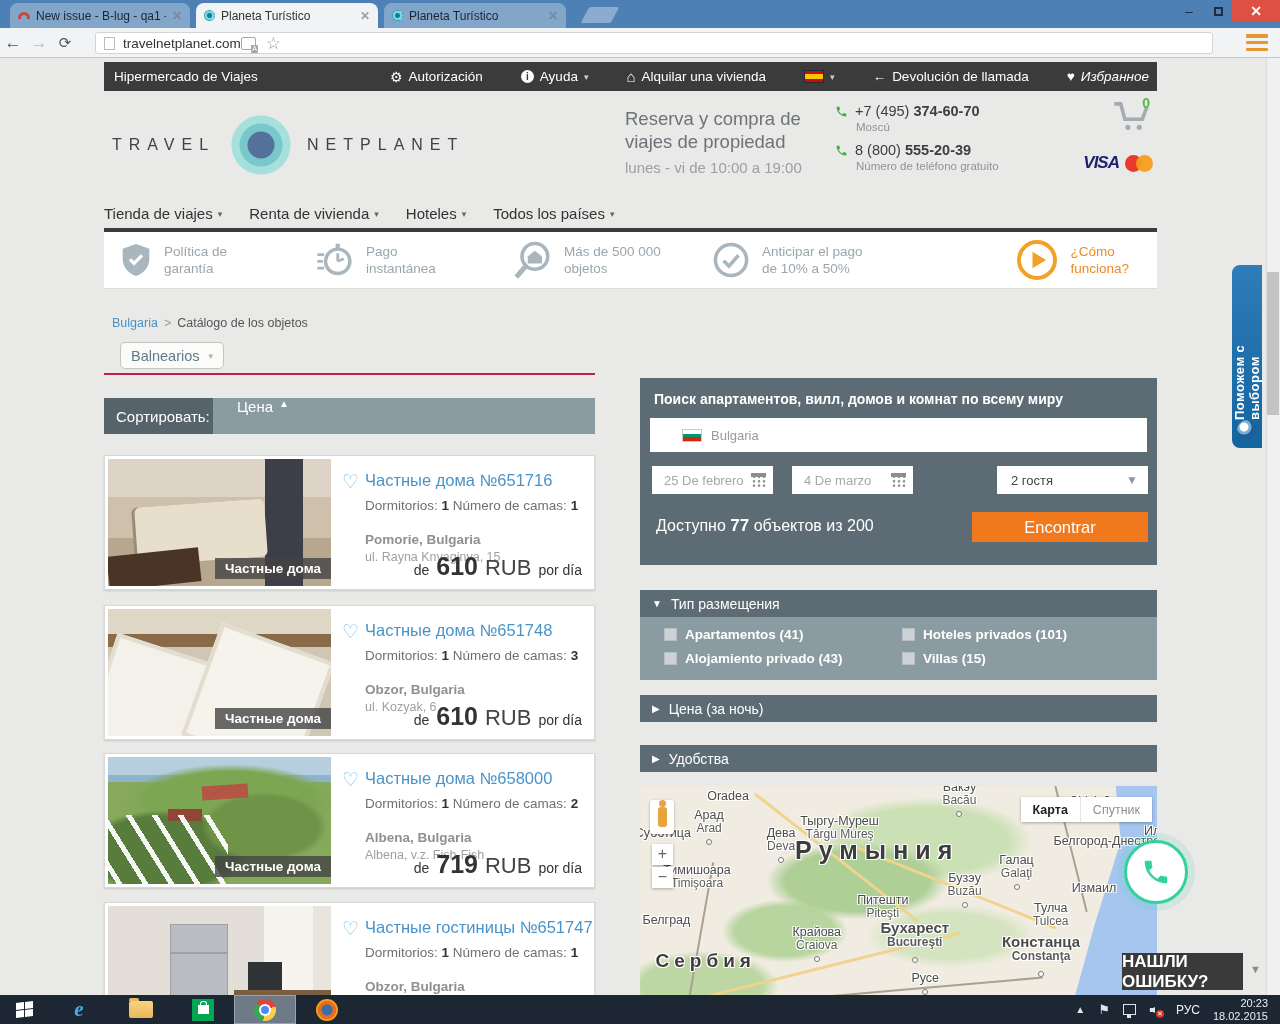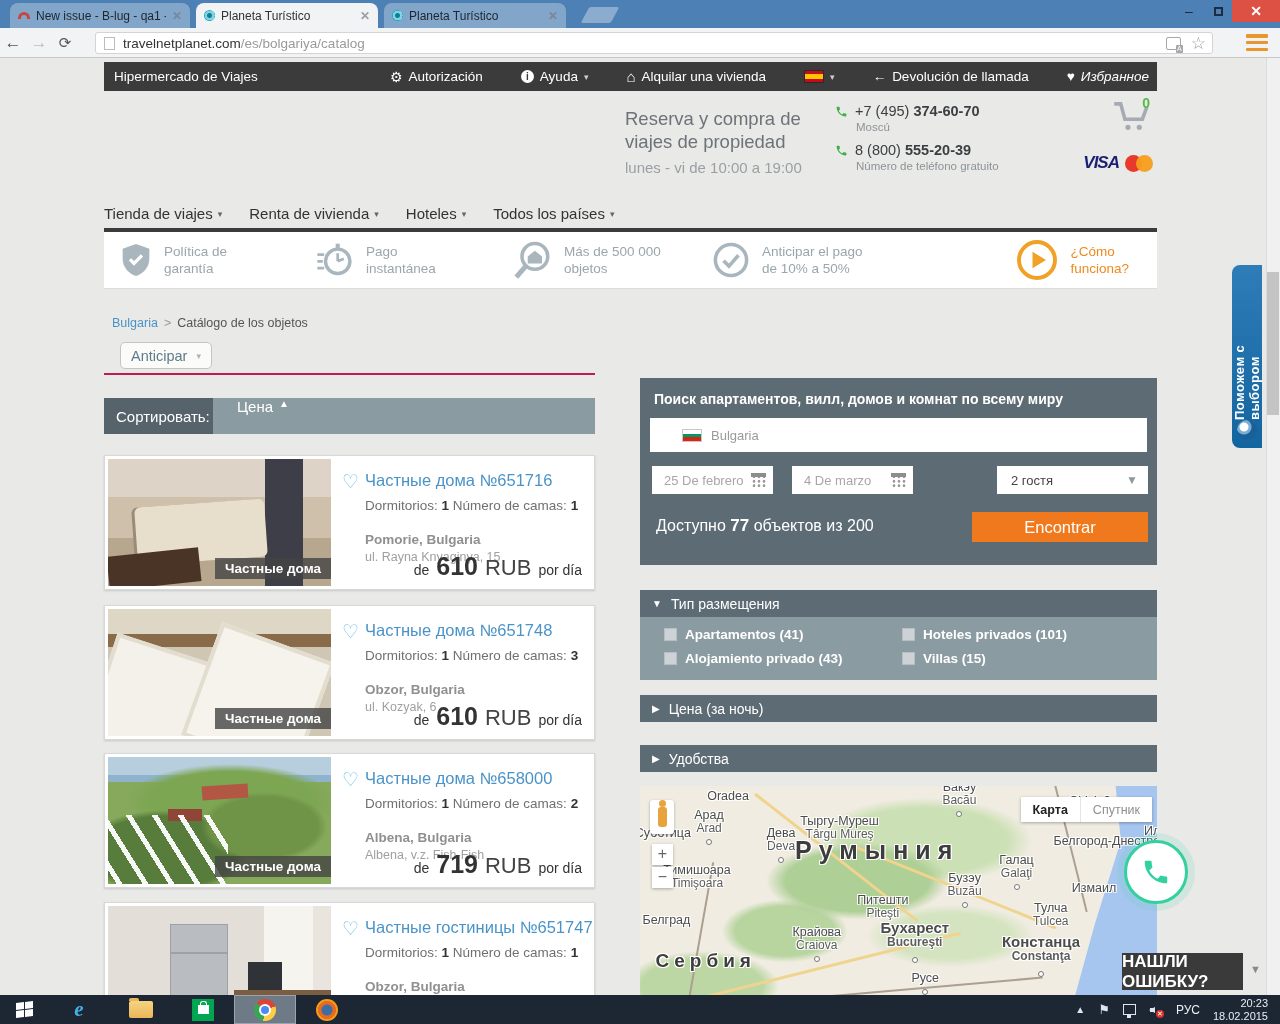--- a/index.html
+++ b/index.html
@@ -256,21 +256,20 @@
     <div class="winctl ctl-close">✕</div>
   </div>
 
   <div class="toolbar">
     <span class="nav-btn">←</span>
     <span class="nav-btn fwd">→</span>
     <span class="nav-btn reload">⟳</span>
     <div class="urlbar">
       <span class="doc-ico"></span>
       <span class="url-domain">travelnetplanet.com</span>
-      <span class="url-path">/es/bolgariya/catalog</span>
       <span class="xlate"></span>
       <span class="star">☆</span>
     </div>
     <div class="menu-btn">
         <i></i>
         <i></i>
         <i></i>
       </div>
   </div>
 
@@ -307,20 +306,25 @@
           </div>
           <span class="tb-gap"></span>
           <div class="tb-item">
             <span>♥</span>
             <span class="italic">Избранное</span>
           </div>
         </div>
       </div>
 
       <div class="header">
+        <div class="logo">
+          <span class="logo-word">TRAVEL</span>
+          <span class="logo-globe"></span>
+          <span class="logo-word">NETPLANET</span>
+        </div>
         <div class="tagline">
           <div>Reserva y compra de</div>
           <div>viajes de propiedad</div>
         </div>
         <div class="hours">lunes - vi de 10:00 a 19:00</div>
         <div class="phones">
           <div class="ph-row">
             <svg width="13" height="13" viewBox="0 0 24 24" fill="#3fae49">
                 <path d="M6.6 10.8c1.4 2.8 3.8 5.1 6.6 6.6l2.2-2.2c.3-.3.7-.4 1-.2 1.1.4 2.3.6 3.6.6.6 0 1 .4 1 1V20c0 .6-.4 1-1 1C10.8 21 3 13.2 3 4c0-.6.4-1 1-1h3.5c.6 0 1 .4 1 1 0 1.2.2 2.4.6 3.6.1.3 0 .7-.2 1l-2.3 2.2z"></path>
               </svg>
@@ -414,21 +418,21 @@
         </div>
       </div>
 
       <div class="breadcrumb">
         <span class="bc-link">Bulgaria</span>
         <span class="bc-sep">&gt;</span>
         <span>Catálogo de los objetos</span>
       </div>
 
       <div class="resort-btn">
-        <span>Anticipar</span>
+        <span>Balnearios</span>
         <span class="caret">▾</span>
       </div>
       <div class="redline"></div>
 
       <div class="sortbar">
         <div class="sort-label">Сортировать:</div>
         <div class="sort-value">
           <span>Цена</span>
             <span class="sort-dir">▲</span>
         </div>

